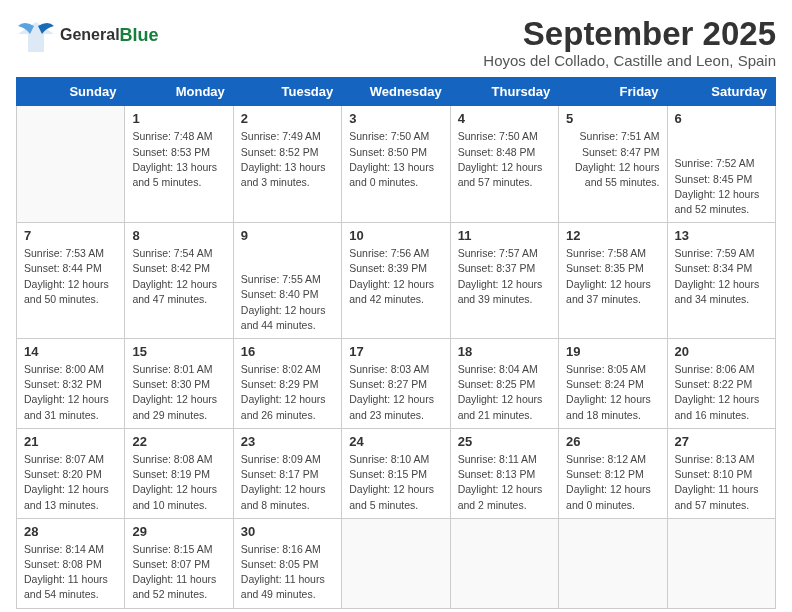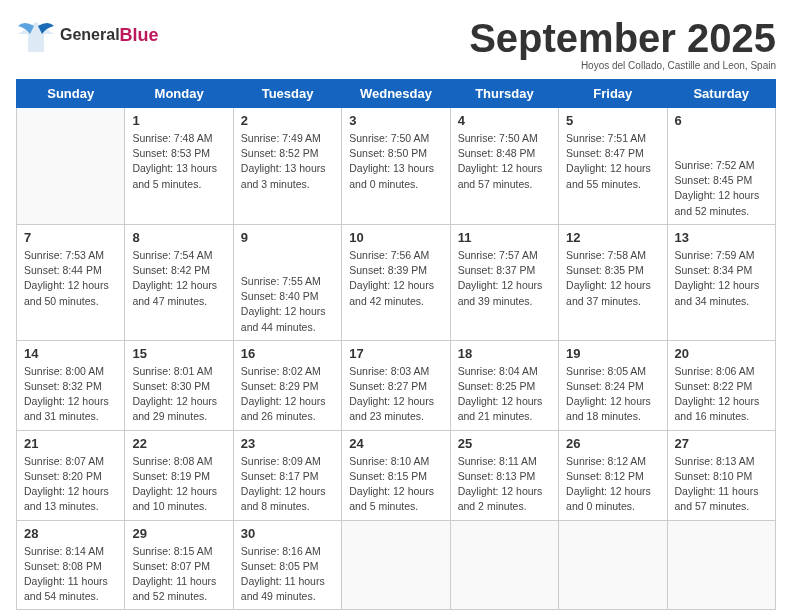--- a/index.html
+++ b/index.html
@@ -13,38 +13,38 @@
     .header {
       display: flex;
       align-items: flex-start;
       justify-content: space-between;
       margin-bottom: 4px;
     }
     .title-area {
       text-align: right;
     }
     .month-title {
-      font-size: 40px;
+      font-size: 33px;
       font-weight: bold;
       color: #333;
       line-height: 1.1;
     }
     .location-title {
-      font-size: 10px;
+      font-size: 15px;
       color: #555;
     }
     table {
       width: 100%;
       border-collapse: collapse;
       margin-top: 8px;
     }
     th {
       background-color: #1565c0;
       color: #fff;
-      text-align: center;
+      text-align: right;
       padding: 6px 8px;
       font-size: 13px;
       font-weight: bold;
       border: 1px solid #1565c0;
     }
     td {
       border: 1px solid #ccc;
       vertical-align: top;
       padding: 5px 7px;
       width: 14.28%;
@@ -78,21 +78,21 @@
       line-height: 1.1;
     }
     .logo-general {
       font-size: 16px;
       font-weight: bold;
       color: #333;
     }
     .logo-blue-word {
       font-size: 18px;
       font-weight: bold;
-      color: #be185d;
+      color: #15803d;
     }
   </style>
 </head>
 <body>
 
 <div class="header">
   <div class="logo-wrapper">
     <svg width="40" height="40" viewBox="0 0 40 40">
       <polygon points="20,6 38,18 28,18 28,36 12,36 12,18 2,18" fill="#1a6bb5" opacity="0.15"></polygon>
       <path d="M22,10 Q32,4 38,10 Q30,12 26,18 Q24,14 22,10Z" fill="#1a6bb5"></path>
@@ -147,21 +147,21 @@
         </td>
         <td>
           <span class="day-number">4</span>
           <div class="day-info" style="white-space: pre-line;">Sunrise: 7:50 AM
 Sunset: 8:48 PM
 Daylight: 12 hours
 and 57 minutes.</div>
         </td>
         <td>
           <span class="day-number">5</span>
-          <div class="day-info" style="white-space: pre-line;">Sunrise: 7:51 AM
+          <div class="day-info" style="white-space: pre-line; text-align: right;">Sunrise: 7:51 AM
 Sunset: 8:47 PM
 Daylight: 12 hours
 and 55 minutes.</div>
         </td>
         <td>
           <span class="day-number">6</span>
           <div class="day-info" style="white-space: pre-line; margin-top: 30px;">Sunrise: 7:52 AM
 Sunset: 8:45 PM
 Daylight: 12 hours
 and 52 minutes.</div>

